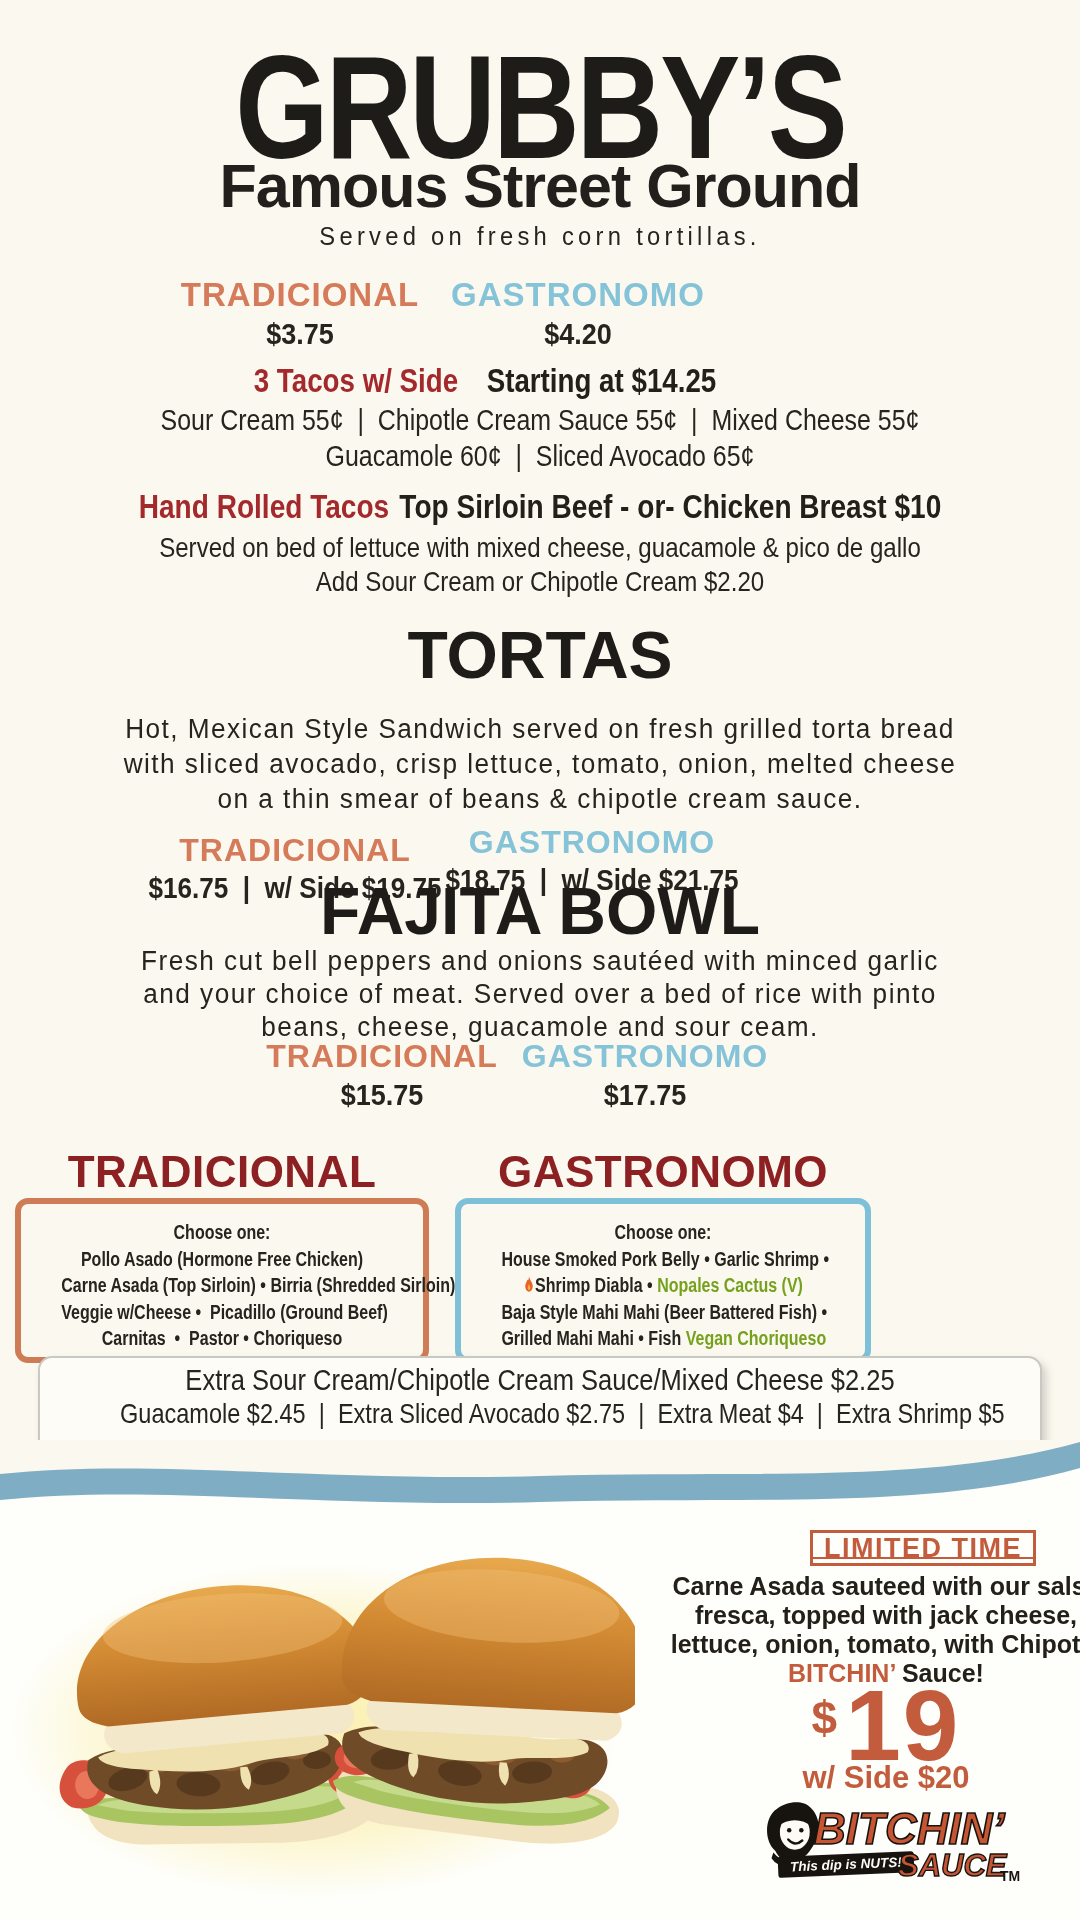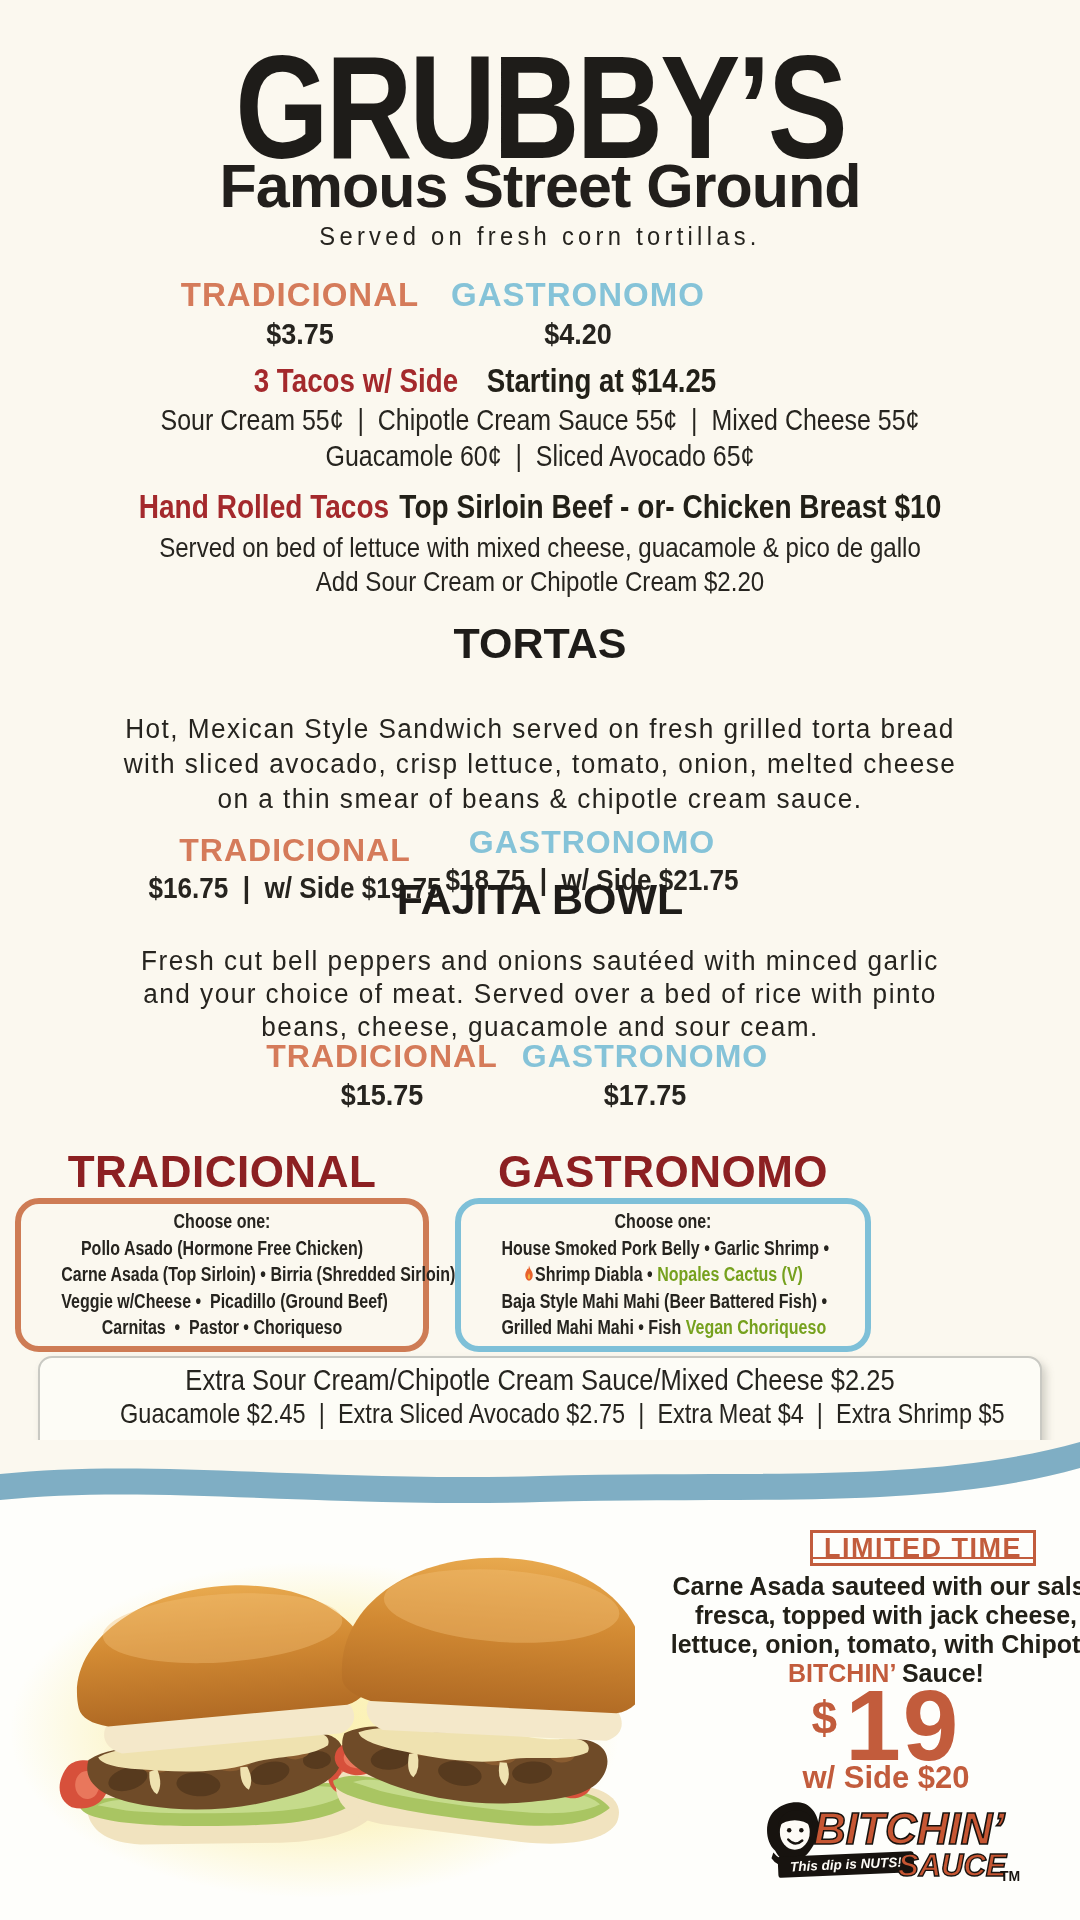--- a/index.html
+++ b/index.html
@@ -28,25 +28,25 @@
   
   .combo{top:362px;font-size:33px;font-weight:700;transform:translateX(-55px) scaleX(.84);}
   .combo .blk{font-weight:700;color:#222018;margin-left:34px;}
   .addons1{top:404px;font-size:29px;font-weight:500;transform:scaleX(.86);}
   .addons2{top:440px;font-size:29px;font-weight:500;transform:scaleX(.86);}
   .handrolled{top:488px;font-size:33px;font-weight:700;transform:scaleX(.85);}
   .handrolled .blk{font-weight:700;color:#222018;margin-left:12px;}
   .hrsub1{top:532px;font-size:28px;font-weight:500;transform:scaleX(.86);}
   .hrsub2{top:566px;font-size:28px;font-weight:500;transform:scaleX(.86);}
   
-  .sect-title{font-size:43px;font-weight:700;color:#1E1C19;letter-spacing:0;line-height:1;}
+  .sect-title{font-size:66px;font-weight:700;color:#1E1C19;letter-spacing:0;line-height:1;}
   .desc{font-size:27px;font-weight:500;letter-spacing:1.5px;line-height:1;transform:scaleX(.97);}
   
   .choose-head{font-size:44px;font-weight:700;color:var(--maroon);letter-spacing:.5px;text-align:center;line-height:1;}
-  .cbox{position:absolute;border-radius:24px;padding-top:4px;}
+  .cbox{position:absolute;border-radius:13px;padding-top:15px;}
   .cbox .bl{font-size:20px;font-weight:700;line-height:26.5px;text-align:center;white-space:pre;
             transform:scaleX(.8);transform-origin:50% 50%;}
   #box-t{left:15px;top:1198px;width:402px;height:138px;border:6px solid var(--box-orange);}
   #box-g{left:455px;top:1198px;width:404px;height:138px;border:6px solid var(--box-blue);}
   
   #extras{left:38px;top:1356px;width:1000px;height:100px;background:#FDFCF6;border:2px solid #C9C9C3;
           border-radius:14px;box-shadow:4px 5px 8px rgba(110,110,100,.3);}
   #extras .x1{margin-top:6px;text-align:center;font-size:29px;font-weight:500;transform:scaleX(.88);white-space:pre;}
   #extras .x2{text-align:center;font-size:28px;font-weight:500;transform:scaleX(.84);white-space:pre;margin-top:1px;}
   #extras .x3{margin-top:2px;padding-left:30px;white-space:pre;}

